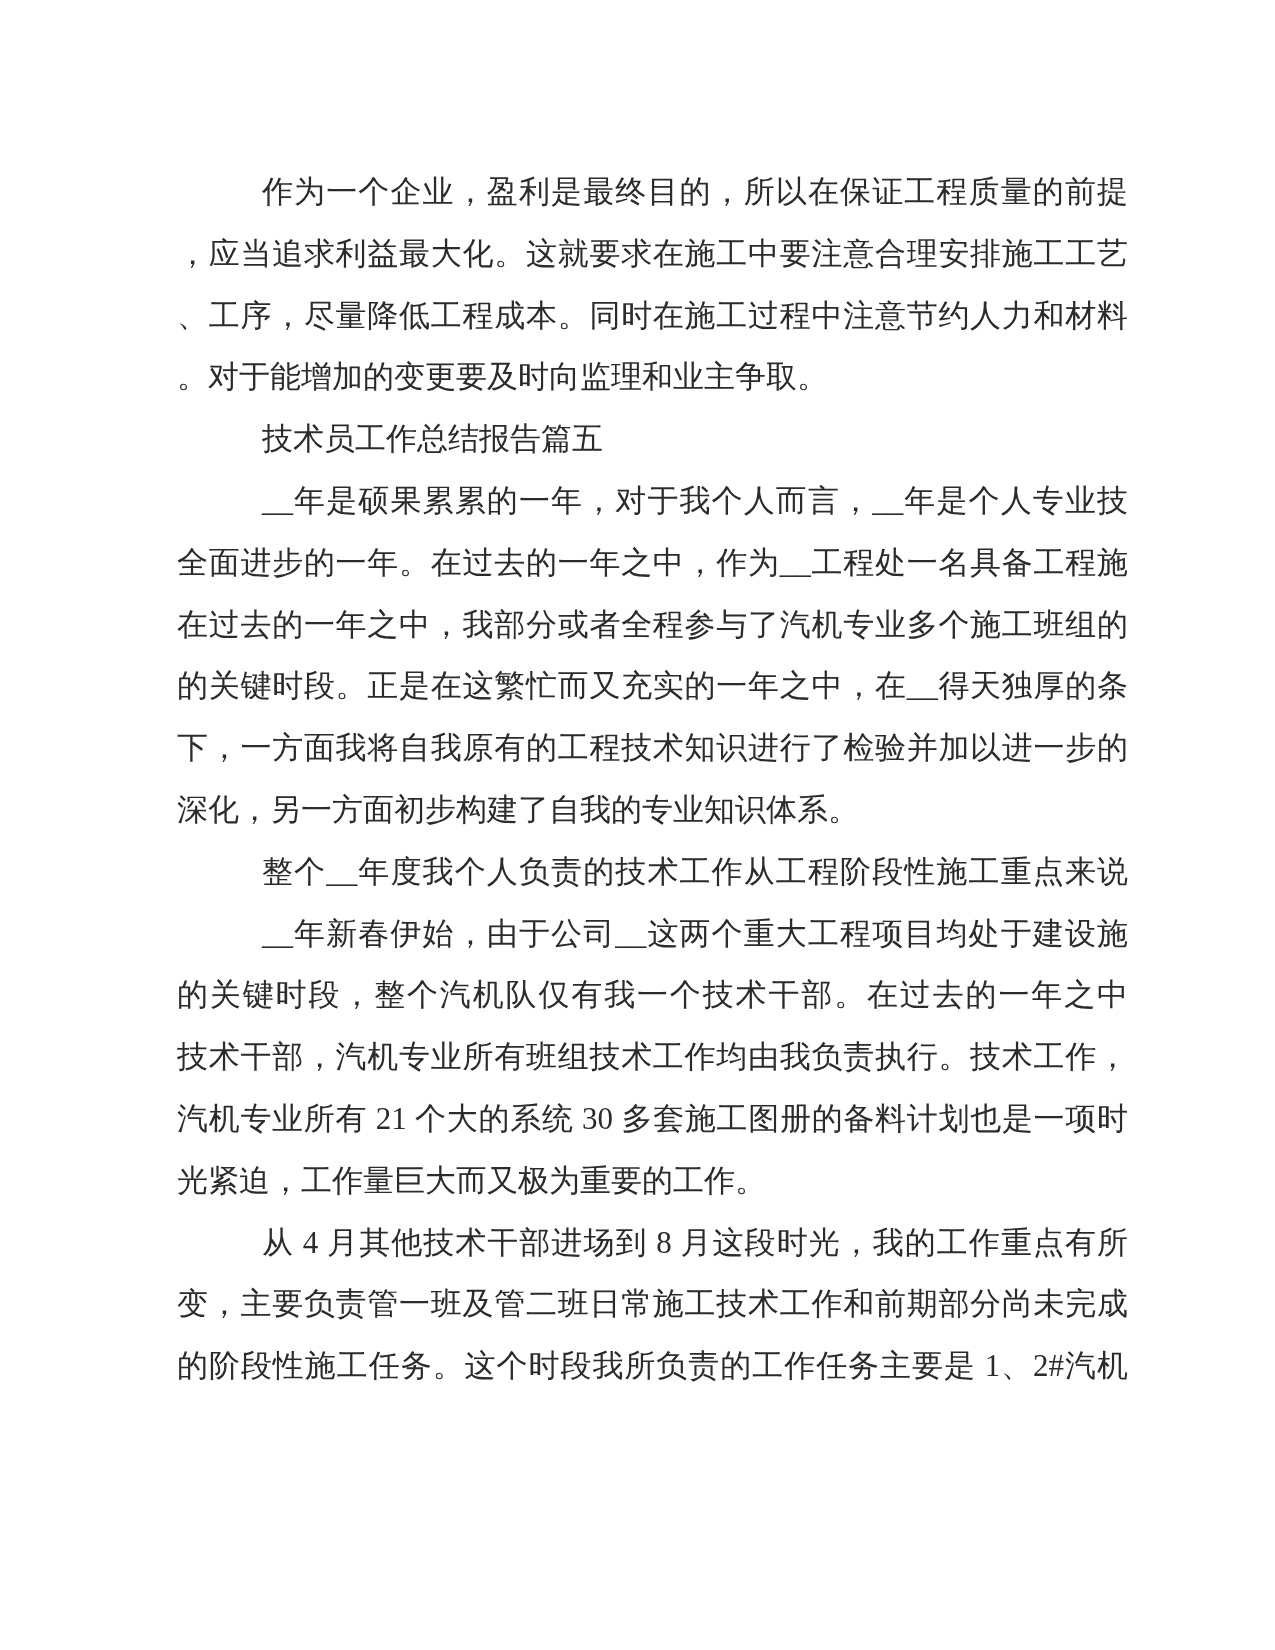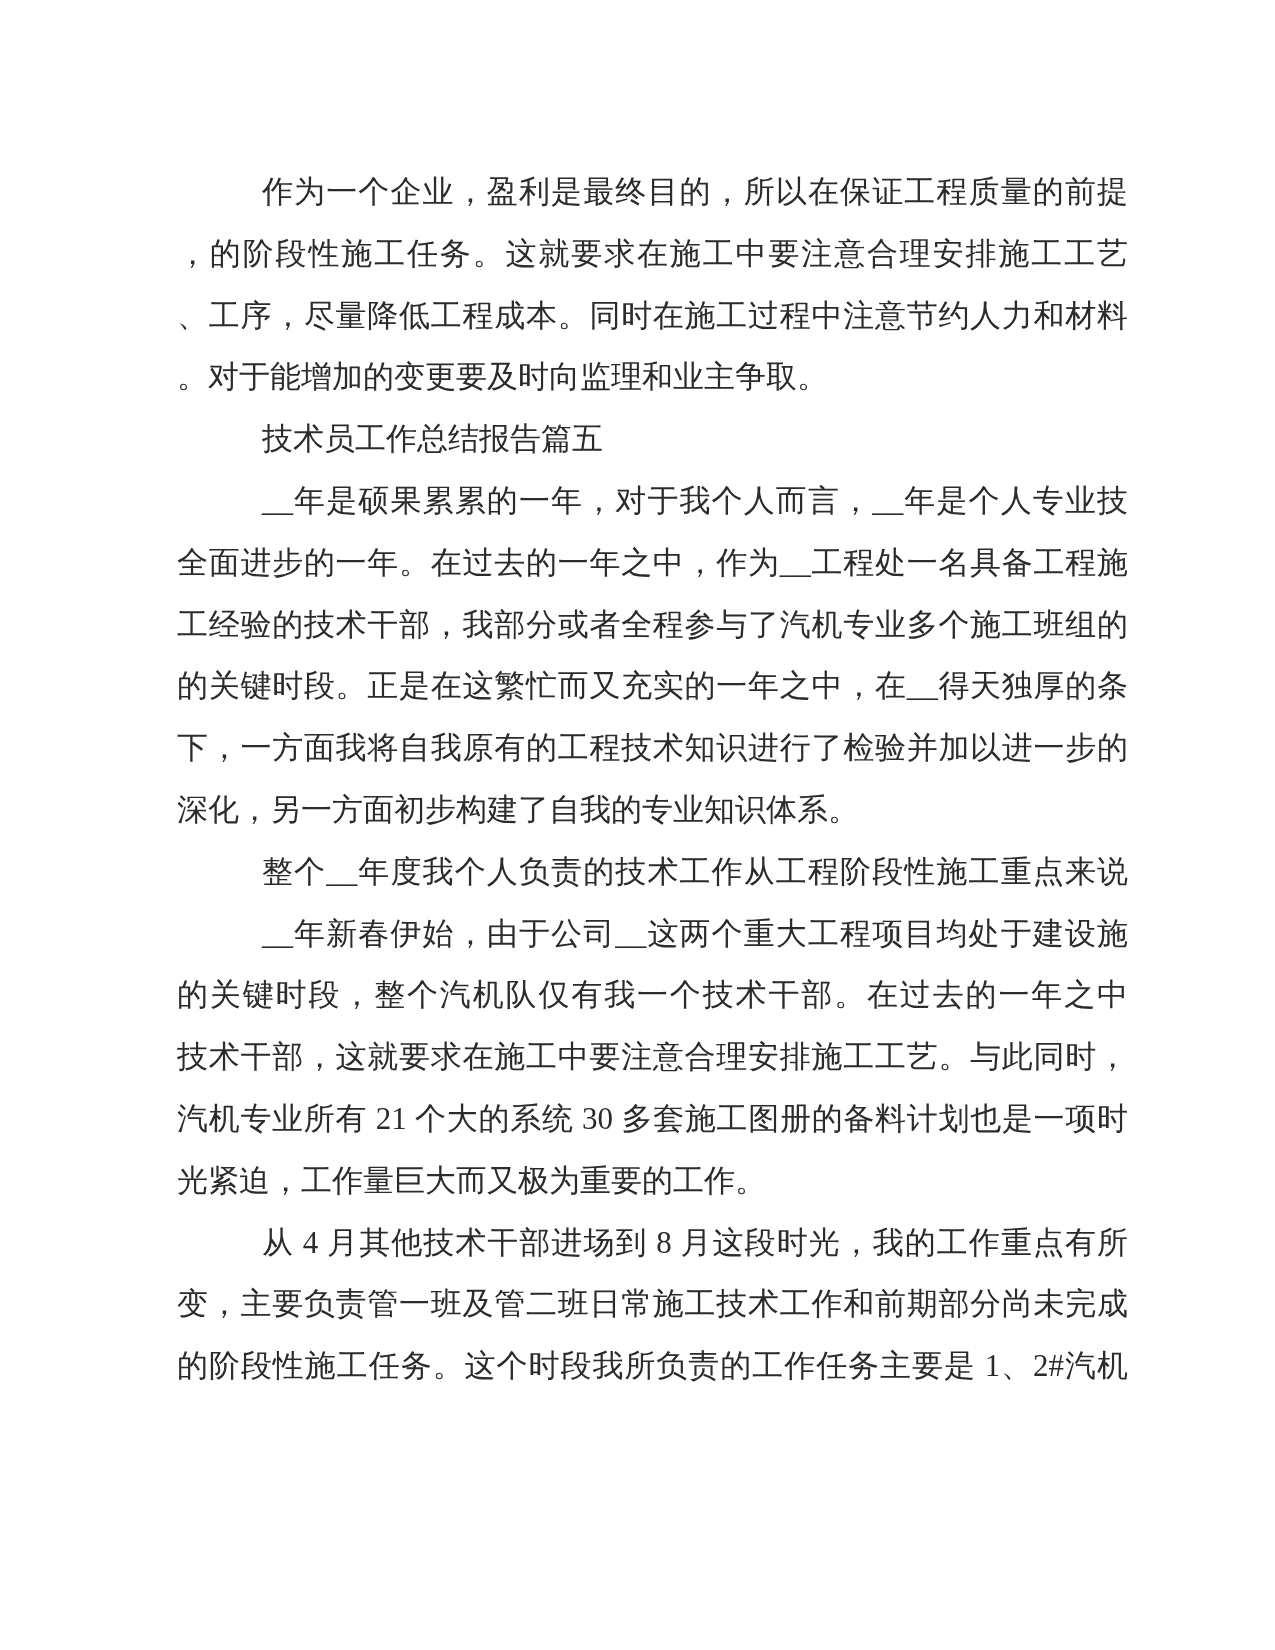--- a/index.html
+++ b/index.html
@@ -42,33 +42,33 @@
     text-align: right;
     text-align-last: left;
   }
 </style>
 </head>
 <body style="background: rgb(255, 255, 255);">
 
 <div class="page">
   <div class="text-block" id="document-body" style="color: rgb(43, 43, 43);">
       <div class="line indent">作为一个企业，盈利是最终目的，所以在保证工程质量的前提下</div>
-      <div class="line">，的阶段性施工任务。这就要求在施工中要注意合理安排施工工艺</div>
+      <div class="line">，应当追求利益最大化。这就要求在施工中要注意合理安排施工工艺</div>
       <div class="line">、工序，尽量降低工程成本。同时在施工过程中注意节约人力和材料</div>
       <div class="line no-justify">。对于能增加的变更要及时向监理和业主争取。</div>
       <div class="line indent no-justify">技术员工作总结报告篇五</div>
       <div class="line indent">__年是硕果累累的一年，对于我个人而言，__年是个人专业技能</div>
       <div class="line">全面进步的一年。在过去的一年之中，作为__工程处一名具备工程施</div>
-      <div class="line">工经验的技术干部，我部分或者全程参与了汽机专业多个施工班组的</div>
+      <div class="line">在过去的一年之中，我部分或者全程参与了汽机专业多个施工班组的</div>
       <div class="line">的关键时段。正是在这繁忙而又充实的一年之中，在__得天独厚的条件</div>
       <div class="line">下，一方面我将自我原有的工程技术知识进行了检验并加以进一步的</div>
       <div class="line no-justify">深化，另一方面初步构建了自我的专业知识体系。</div>
       <div class="line indent">整个__年度我个人负责的技术工作从工程阶段性施工重点来说大</div>
       <div class="line indent">__年新春伊始，由于公司__这两个重大工程项目均处于建设施工</div>
       <div class="line">的关键时段，整个汽机队仅有我一个技术干部。在过去的一年之中</div>
-      <div class="line">技术干部，这就要求在施工中要注意合理安排施工工艺。与此同时，</div>
+      <div class="line">技术干部，汽机专业所有班组技术工作均由我负责执行。技术工作，</div>
       <div class="line">汽机专业所有 21 个大的系统 30 多套施工图册的备料计划也是一项时</div>
       <div class="line no-justify">光紧迫，工作量巨大而又极为重要的工作。</div>
       <div class="line indent">从 4 月其他技术干部进场到 8 月这段时光，我的工作重点有所改</div>
       <div class="line">变，主要负责管一班及管二班日常施工技术工作和前期部分尚未完成</div>
       <div class="line">的阶段性施工任务。这个时段我所负责的工作任务主要是 1、2#汽机房</div>
     </div>
 </div>
 
 </body></html>

